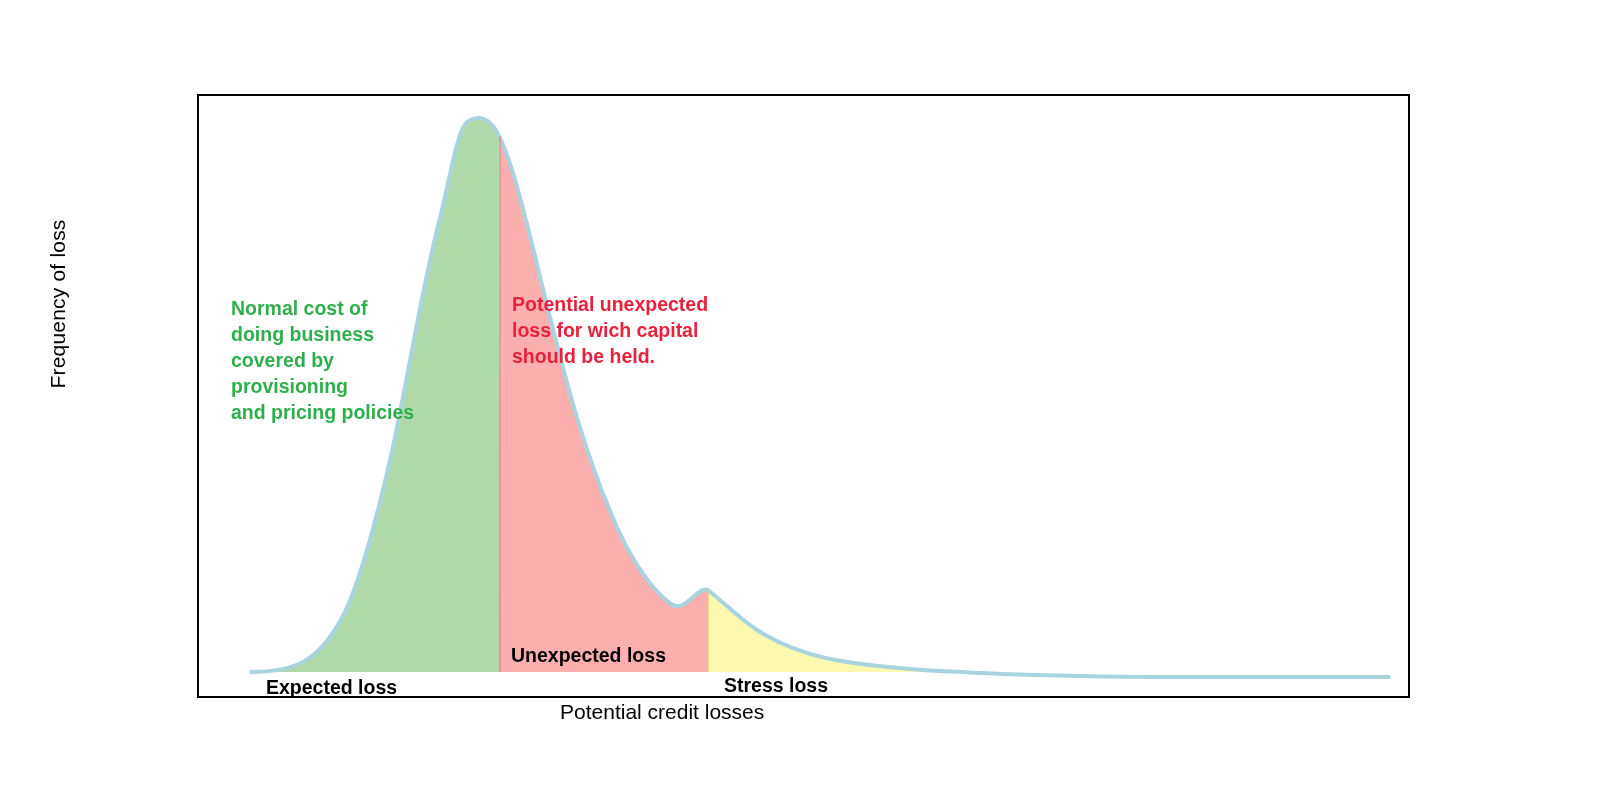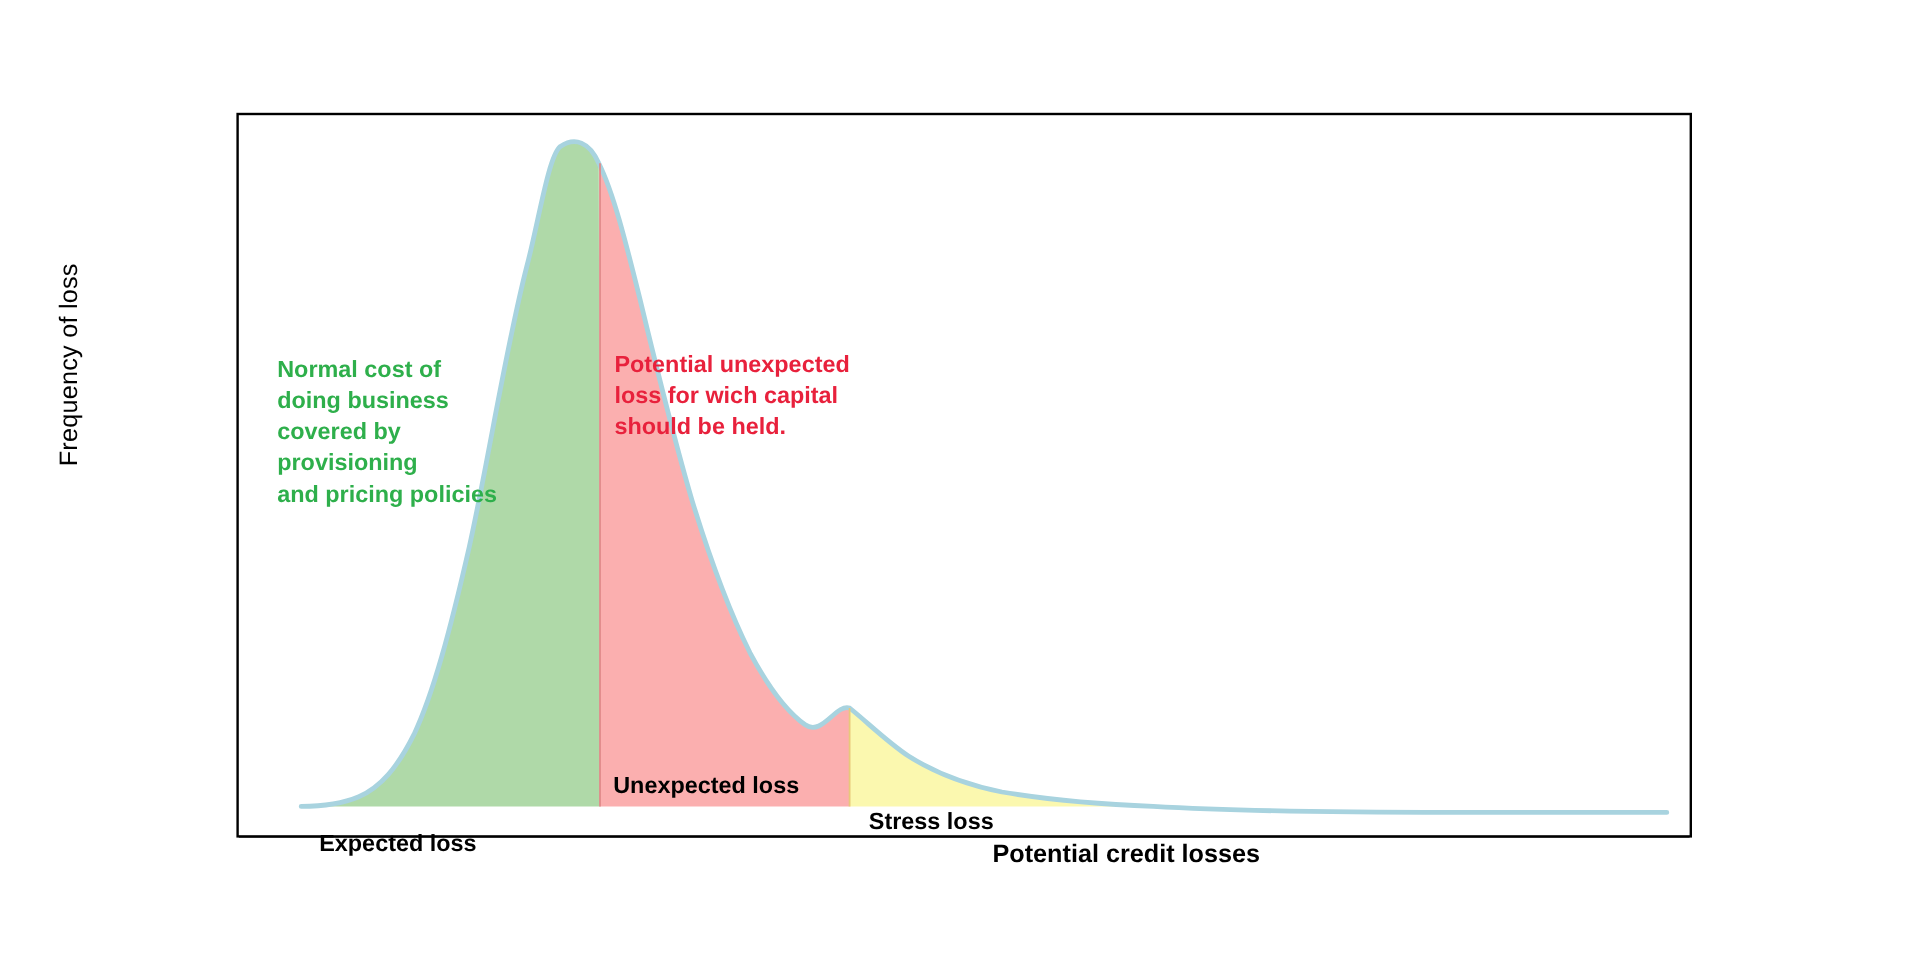--- a/index.html
+++ b/index.html
@@ -58,23 +58,23 @@
     white-space: nowrap;
     letter-spacing: 0.2px;
   }
 
   
   .x-axis-title {
     position: absolute;
     left: 560px;
     top: 700px;
     width: 490px;
-    text-align: right;
+    text-align: left;
     font-size: 21px;
-    font-weight: 700;
+    font-weight: 400;
     color: #000000;
     white-space: nowrap;
   }
 
   
   .annot {
     position: absolute;
     font-weight: bold;
     line-height: 1.33;
     white-space: pre-line;
@@ -103,21 +103,21 @@
   }
 
   
   .cat-label {
     position: absolute;
     font-size: 19.5px;
     font-weight: bold;
     color: #000000;
     white-space: nowrap;
   }
-  .cat-expected  { left: 266px; top: 692px; text-align: right; }
+  .cat-expected  { left: 266px; top: 676px; text-align: right; }
   .cat-unexpected{ left: 511px; top: 644px; }
   .cat-stress    { left: 724px; top: 674px; text-align: center; }
 
   
   .label-rule {
     position: absolute;
     left: 199px;
     top: 697px;
     width: 1209px;
     height: 1px;

